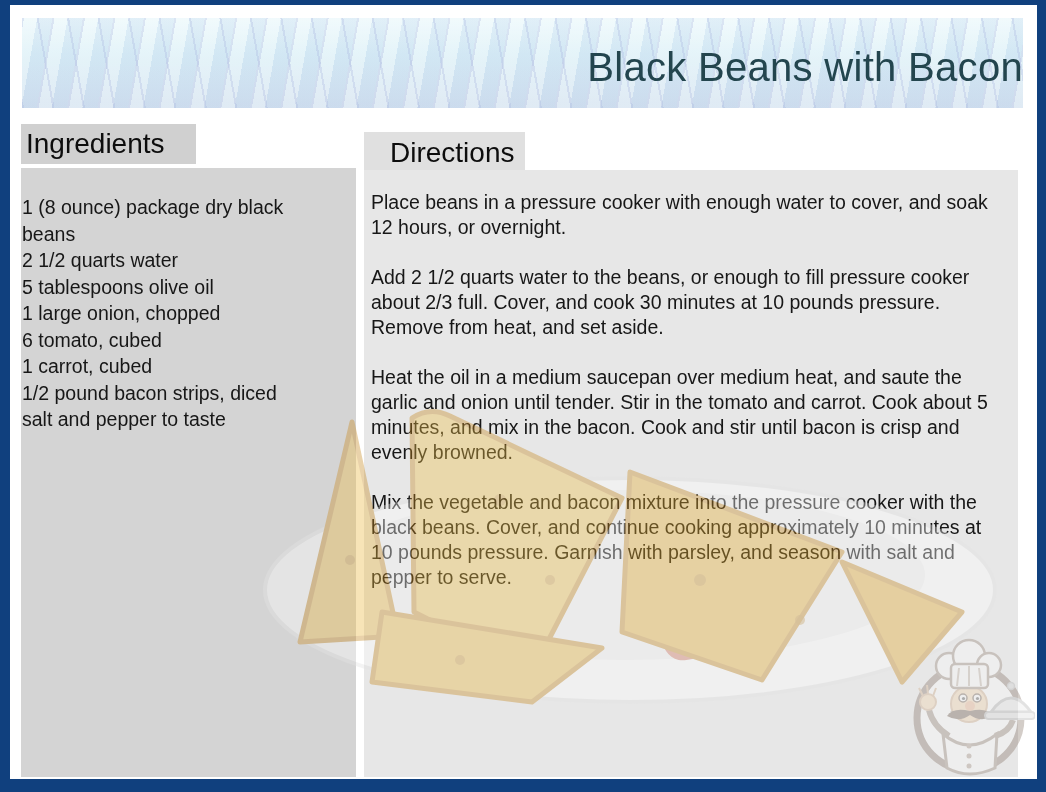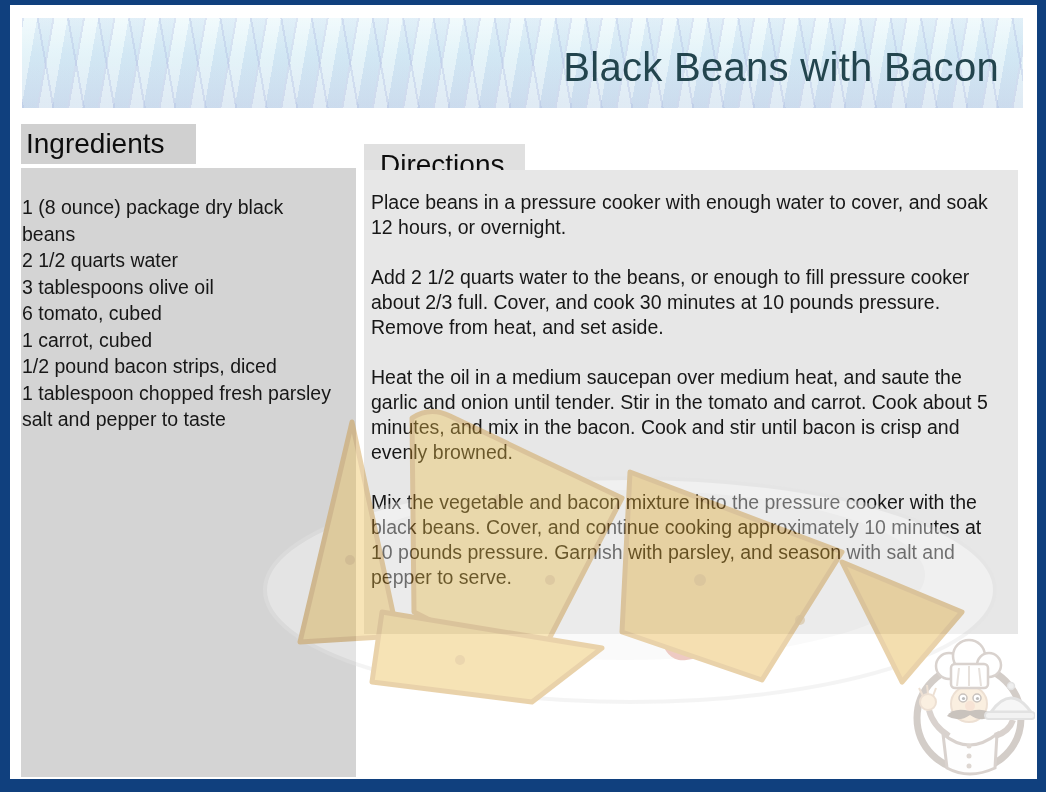--- a/index.html
+++ b/index.html
@@ -9,47 +9,47 @@
     font-family:"Liberation Sans", sans-serif;
   }
   .canvas {
     position:absolute; left:10px; top:5px; width:1027px; height:774px;
     background:#ffffff;
   }
   .banner {
     position:absolute; left:22px; top:18px; width:1001px; height:90px;
     background:linear-gradient(180deg,#eaf8fb 0%, #d7eef6 40%, #cfdfee 100%);
     display:flex; align-items:center; justify-content:flex-end;
-    padding-right:24px; box-sizing:border-box;
+    box-sizing:border-box;
   }
   .banner::before {
     content:""; position:absolute; inset:0;
     background:
       repeating-linear-gradient(100deg, rgba(168,180,222,0.30) 0 2px, rgba(0,0,0,0) 2px 30px),
       repeating-linear-gradient(80deg,  rgba(168,180,222,0.30) 0 2px, rgba(0,0,0,0) 2px 30px),
       repeating-linear-gradient(100deg, rgba(255,255,255,0.35) 0 15px, rgba(190,205,235,0.20) 15px 30px);
   }
   .recipe-title {
     position:relative; z-index:1;
     font-size:40px; color:#23454e; letter-spacing:0.3px; padding-top:8px;
   }
   .heading-box {
     position:absolute; box-sizing:border-box;
     display:flex; align-items:center;
     font-size:28px; color:#0d0d0d;
   }
   .ing-heading { left:21px; top:124px; width:175px; height:40px; background:#d0d0d0; padding-left:5px; }
-  .dir-heading { left:364px; top:144px; width:161px; height:42px; background:#e0e0e0; padding-left:16px; }
+  .dir-heading { left:364px; top:132px; width:161px; height:42px; background:#e0e0e0; padding-left:26px; }
   .ing-col {
     position:absolute; left:21px; top:168px; width:335px; height:609px;
     background:#d4d4d4; box-sizing:border-box; padding:26px 18px 0 1px;
   }
   .ing-item { font-size:19.5px; line-height:26.5px; color:#171717; }
   .dir-col {
-    position:absolute; left:364px; top:170px; width:654px; height:464px;
+    position:absolute; left:364px; top:170px; width:654px; height:607px;
     background:#e7e7e7; box-sizing:border-box; padding:20px 17px 0 7px;
   }
   .dir-col p { margin:0 0 25px 0; font-size:19.5px; line-height:25px; color:#171717; }
   .food-photo {
     position:absolute; left:200px; top:380px; width:810px; height:330px;
     opacity:0.38; z-index:5; pointer-events:none;
   }
   .chef-logo {
     position:absolute; left:903px; top:638px; width:132px; height:142px;
     opacity:0.32; z-index:6; pointer-events:none;
@@ -62,25 +62,25 @@
   <div class="canvas"></div>
 
   <div class="banner">
     <div class="recipe-title">Black Beans with Bacon</div>
   </div>
 
   <div class="heading-box ing-heading">Ingredients</div>
   <div class="ing-col">
     <div class="ing-item">1 (8 ounce) package dry black beans</div>
     <div class="ing-item">2 1/2 quarts water</div>
-    <div class="ing-item">3 tablespoons olive oil</div>
+    <div class="ing-item">5 tablespoons olive oil</div>
+    <div class="ing-item">1 large onion, chopped</div>
     <div class="ing-item">6 tomato, cubed</div>
     <div class="ing-item">1 carrot, cubed</div>
     <div class="ing-item">1/2 pound bacon strips, diced</div>
-    <div class="ing-item">1 tablespoon chopped fresh parsley</div>
     <div class="ing-item">salt and pepper to taste</div>
   </div>
 
   <div class="heading-box dir-heading">Directions</div>
   <div class="dir-col">
     <p>Place beans in a pressure cooker with enough water to cover, and soak 12 hours, or overnight.</p>
     <p>Add 2 1/2 quarts water to the beans, or enough to fill pressure cooker about 2/3 full. Cover, and cook 30 minutes at 10 pounds pressure. Remove from heat, and set aside.</p>
     <p>Heat the oil in a medium saucepan over medium heat, and saute the garlic and onion until tender. Stir in the tomato and carrot. Cook about 5 minutes, and mix in the bacon. Cook and stir until bacon is crisp and evenly browned.</p>
     <p>Mix the vegetable and bacon mixture into the pressure cooker with the black beans. Cover, and continue cooking approximately 10 minutes at 10 pounds pressure. Garnish with parsley, and season with salt and pepper to serve.</p>
   </div>

